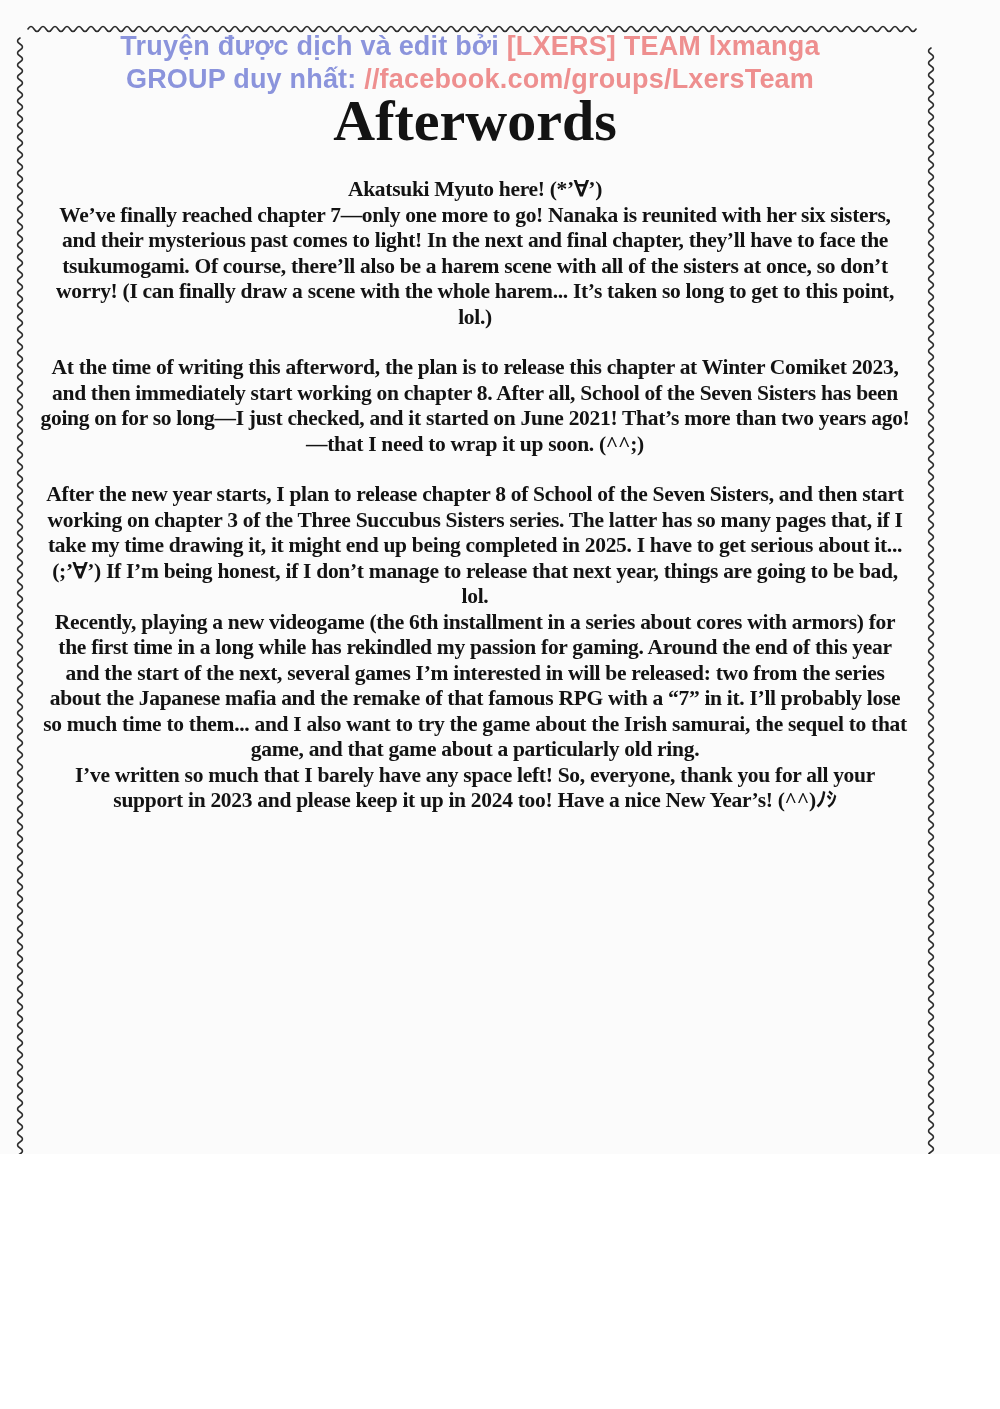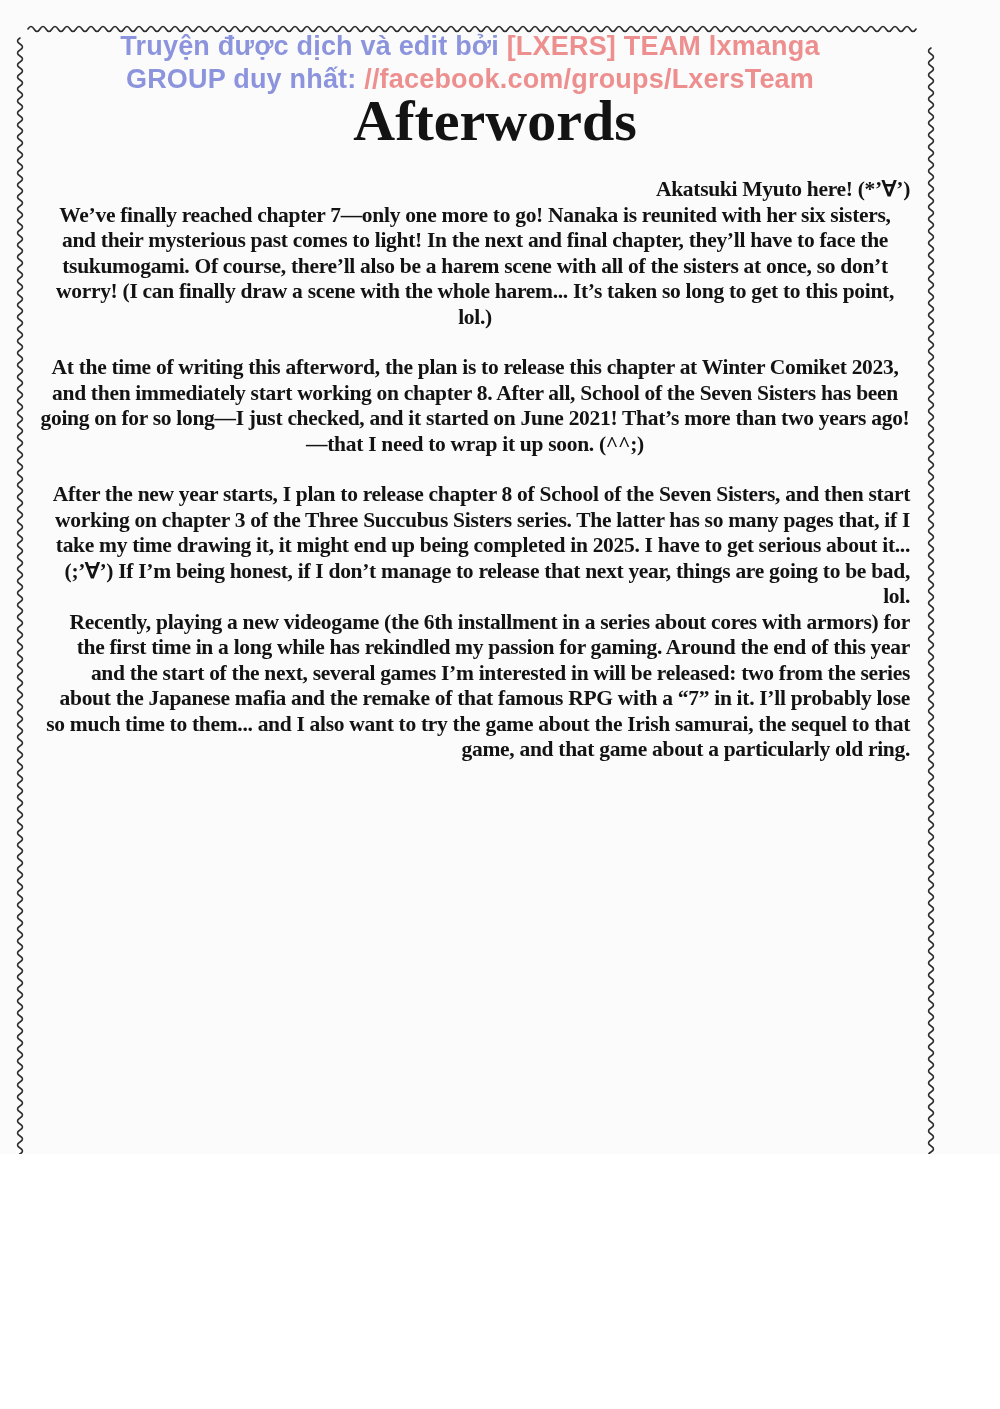--- a/index.html
+++ b/index.html
@@ -45,37 +45,36 @@
     top: 90px;
     left: 0;
     width: 950px;
     margin: 0;
     text-align: center;
     font-family: "Liberation Serif", serif;
     font-weight: 700;
     font-size: 58px;
     line-height: 62px;
     color: var(--ink, #121212);
-    padding-left: 20px;
   }
   .body-text {
     position: absolute;
     top: 177px;
     left: 40px;
     width: 870px;
     text-align: center;
     font-family: "Liberation Serif", serif;
     font-weight: 700;
     font-size: 21.5px;
     line-height: 25.5px;
     letter-spacing: -0.3px;
     color: var(--ink, #121212);
   }
   .body-text p { margin: 0 0 25px 0; }
-  .body-text p.no-gap { margin-bottom: 0; text-align: right; }
+  .body-text p.no-gap { margin-bottom: 0; }
   .signature {
     position: absolute;
     top: 1337px;
     left: 0;
     width: 880px;
     text-align: right;
     font-family: "Liberation Serif", serif;
     font-weight: 700;
     font-size: 30px;
     color: #0d0d0d;
@@ -120,20 +119,21 @@
 
   <h1 class="title">Afterwords</h1>
 
   <div class="body-text">
     <p class="no-gap">Akatsuki Myuto here! (*’∀’)</p>
 
     <p>We’ve finally reached chapter 7—only one more to go! Nanaka is reunited with her six sisters, and their mysterious past comes to light! In the next and final chapter, they’ll have to face the tsukumogami. Of course, there’ll also be a harem scene with all of the sisters at once, so don’t worry! (I can finally draw a scene with the whole harem... It’s taken so long to get to this point, lol.)</p>
     <p>At the time of writing this afterword, the plan is to release this chapter at Winter Comiket 2023, and then immediately start working on chapter 8. After all, School of the Seven Sisters has been going on for so long—I just checked, and it started on June 2021! That’s more than two years ago!—that I need to wrap it up soon. (^^;)</p>
     <p class="no-gap">After the new year starts, I plan to release chapter 8 of School of the Seven Sisters, and then start working on chapter 3 of the Three Succubus Sisters series. The latter has so many pages that, if I take my time drawing it, it might end up being completed in 2025. I have to get serious about it... (;’∀’) If I’m being honest, if I don’t manage to release that next year, things are going to be bad, lol.</p>
     <p class="no-gap">Recently, playing a new videogame (the 6th installment in a series about cores with armors) for the first time in a long while has rekindled my passion for gaming. Around the end of this year and the start of the next, several games I’m interested in will be released: two from the series about the Japanese mafia and the remake of that famous RPG with a “7” in it. I’ll probably lose so much time to them... and I also want to try the game about the Irish samurai, the sequel to that game, and that game about a particularly old ring.</p>
+    <p>I’ve written so much that I barely have any space left! So, everyone, thank you for all your support in 2023 and please keep it up in 2024 too! Have a nice New Year’s! (^^)ﾉｼ</p>
   </div>
 
   <div class="signature">Akatsuki Myuuto</div>
 
   <div class="bottom-watermark">
     <div>[LXERS]</div>
     <div>LXMANGA.COM</div>
   </div>
 
 </div>

